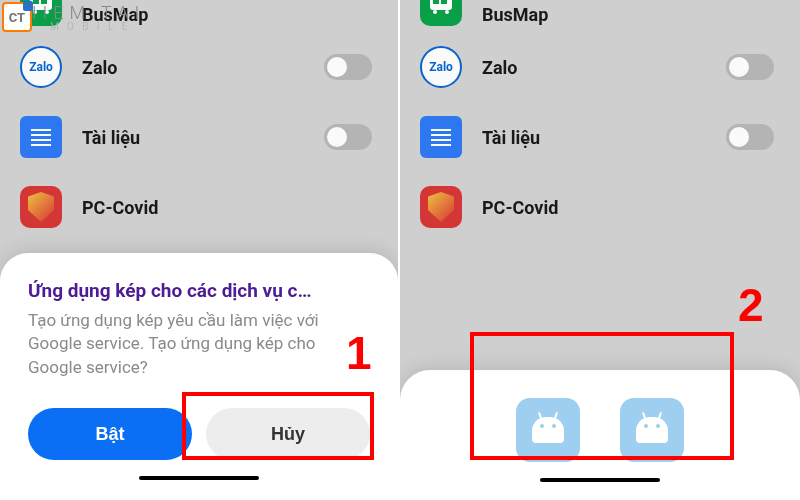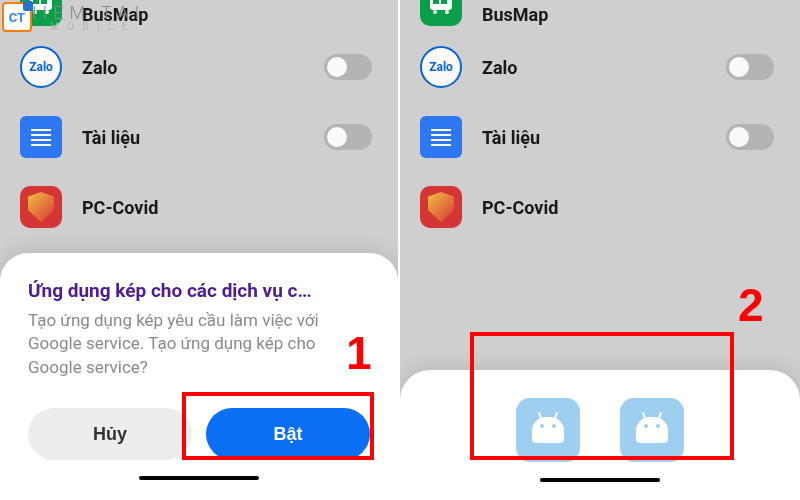--- a/index.html
+++ b/index.html
@@ -44,21 +44,21 @@
     width:30px; height:30px;
     background:#fff;
     border:2px solid #ff7a00;
     border-radius:4px;
     z-index:6;
     display:flex;
     align-items:center;
     justify-content:center;
     font-weight:700;
     font-size:13px;
-    color:#3b82f6;
+    color:#737373;
   }
   .watermark-logo::after{
     content:'';
     position:absolute;
     right:-3px; top:-3px;
     width:10px;height:10px;
     background:#2a6fc9;
     border-radius:2px;
   }
   .app-list {
@@ -291,22 +291,22 @@
       <div class="app-label">PC-Covid</div>
     </div>
   </div>
 
   <div class="sheet-dim"></div>
 
   <div class="sheet">
     <div class="sheet-title">Ứng dụng kép cho các dịch vụ c…</div>
     <div class="sheet-body">Tạo ứng dụng kép yêu cầu làm việc với Google service. Tạo ứng dụng kép cho Google service?</div>
     <div class="sheet-buttons">
+      <button class="btn primary">Bật</button>
       <button class="btn cancel">Hủy</button>
-      <button class="btn primary">Bật</button>
     </div>
     <div class="home-indicator"></div>
   </div>
 
   <div class="redbox" style="left:182px; top:392px; width:192px; height:68px;"></div>
   <div class="rednum" style="left:346px; top:326px;">1</div>
 </div>
 
 <div class="panel">
 

